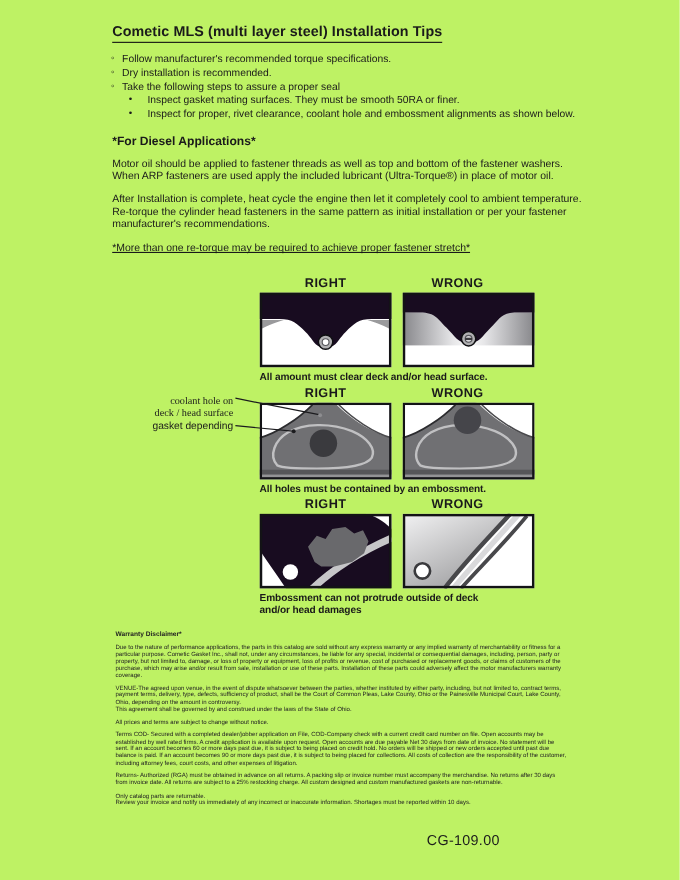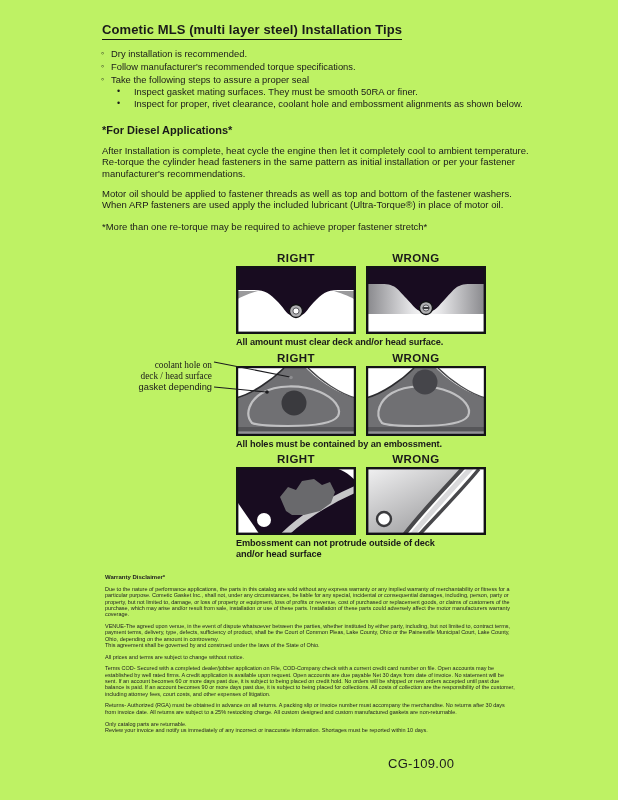--- a/index.html
+++ b/index.html
@@ -12,21 +12,21 @@
   .doc-title{font-size:13px;font-weight:bold;display:inline-block;
              border-bottom:1.8px solid #111;padding-bottom:2px;margin:0 0 7px 0;letter-spacing:.1px;}
   ul.bullets{list-style:none;margin:0;padding:0;font-size:9.4px;}
   ul.bullets > li{line-height:13px;white-space:nowrap;position:relative;padding-left:9px;}
   ul.bullets > li::before{content:"\25E6";position:absolute;left:-1px;top:0;font-size:9px;}
   ul.sub{list-style:none;margin:0;padding:0 0 0 23px;}
   ul.sub li{line-height:11.5px;white-space:nowrap;position:relative;}
   ul.sub li::before{content:"\2022";position:absolute;left:-8px;top:0;}
   .diesel-heading{font-size:11px;font-weight:bold;margin:15px 0 0 0;}
   .para{font-size:9.5px;line-height:11.3px;margin:9px 0 0 0;width:434px;}
-  .note{font-size:9.5px;margin:11px 0 0 0;}
+  .note{font-size:9.5px;margin:11px 0 0 0;text-decoration:underline;}
 
   
   .diag-row{position:absolute;left:236px;width:250px;}
   .diag-labels{display:flex;gap:0;margin-top:24px;}
   .diag-labels span{width:120px;text-align:center;font-size:11.5px;font-weight:bold;letter-spacing:.4px;}
   .diag-boxes{display:flex;gap:10px;margin-top:2px;}
   .diag-boxes svg{display:block;}
   .caption{font-size:9.2px;font-weight:bold;margin-top:3px;line-height:10.5px;letter-spacing:-0.1px;}
 
   .callout{position:absolute;text-align:right;font-size:9.3px;line-height:10.5px;}
@@ -43,31 +43,31 @@
   .footer-code{position:absolute;left:388px;top:756px;font-size:13px;letter-spacing:.3px;color:#1c1c1c;}
 </style>
 </head>
 <body>
 
 <div class="page">
 
   <div class="top-text">
     <h1 class="doc-title">Cometic MLS (multi layer steel) Installation Tips</h1>
     <ul class="bullets">
+      <li>Follow manufacturer's recommended torque specifications.</li>
       <li>Dry installation is recommended.</li>
-      <li>Follow manufacturer's recommended torque specifications.</li>
       <li>Take the following steps to assure a proper seal</li>
     </ul>
     <ul class="bullets sub">
       <li>Inspect gasket mating surfaces.  They must be smooth 50RA or finer.</li>
       <li>Inspect for proper, rivet clearance, coolant hole and embossment alignments as shown below.</li>
     </ul>
     <h2 class="diesel-heading">*For Diesel Applications*</h2>
+    <p class="para">Motor oil should be applied to fastener threads as well as top and bottom of the fastener washers. When ARP fasteners are used apply the included lubricant (Ultra-Torque®) in place of motor oil.</p>
     <p class="para">After Installation is complete, heat cycle the engine then let it completely cool to ambient temperature. Re-torque the cylinder head fasteners in the same pattern as initial installation or per your fastener manufacturer's recommendations.</p>
-    <p class="para">Motor oil should be applied to fastener threads as well as top and bottom of the fastener washers. When ARP fasteners are used apply the included lubricant (Ultra-Torque®) in place of motor oil.</p>
     <p class="note">*More than one re-torque may be required to achieve proper fastener stretch*</p>
   </div>
 
   <svg width="0" height="0" style="position:absolute" aria-hidden="true">
     <defs>
       <linearGradient id="deckGradH" x1="0" y1="0" x2="1" y2="0">
         <stop offset="0" stop-color="#86868a"></stop>
           <stop offset="0.38" stop-color="#e6e6e8"></stop>
         <stop offset="0.5" stop-color="#fafafa"></stop>
           <stop offset="0.62" stop-color="#e6e6e8"></stop>
@@ -174,21 +174,21 @@
         <path d="M0,0 H98 C80,20 58,42 38,68 H0 Z" fill="url(#bandGrad)"></path>
         <path d="M98,0 C80,20 58,42 38,68" fill="none" stroke="#48484b" stroke-width="4"></path>
         <path d="M106,0 C88,20 66,44 46,68" fill="none" stroke="#d9d9db" stroke-width="5"></path>
         <path d="M113,2 C95,24 73,46 53,68" fill="none" stroke="#48484b" stroke-width="3.5"></path>
         <circle cx="18" cy="52" r="7" fill="#ffffff" stroke="#3a3a3d" stroke-width="2.4"></circle>
         <rect x="1.2" y="1.2" width="117.6" height="65.6" fill="none" stroke="#131316" stroke-width="2.4"></rect>
       </svg>
     </div>
     <div class="caption">
       <span>Embossment can not protrude outside of deck</span><br>
-      <span>and/or head surface</span>
+      <span>and/or head damages</span>
     </div>
   </div>
 
   <div class="disclaimer">
     <h3>Warranty Disclaimer*</h3>
     <p>Due to the nature of performance applications, the parts in this catalog are sold without any express warranty or any implied warranty of merchantability or fitness for a particular purpose.  Cometic Gasket Inc., shall not, under any circumstances, be liable for any special, incidental or consequential damages, including, person, party or property, but not limited to, damage, or loss of property or equipment, loss of profits or revenue, cost of purchased or replacement goods, or claims of customers of the purchase, which may arise and/or result from sale, installation or use of these parts.  Installation of these parts could adversely affect the motor manufacturers warranty coverage.</p>
     <p>
       <span>VENUE-The agreed upon venue, in the event of dispute whatsoever between the parties, whether instituted by either party, including, but not limited to, contract terms, payment terms, delivery, type, defects, sufficiency of product, shall be the Court of Common Pleas, Lake County, Ohio or the Painesville Municipal Court, Lake County, Ohio, depending on the amount in controversy.</span>
       <span>This agreement shall be governed by and construed under the laws of the State of Ohio.</span>
     </p>

